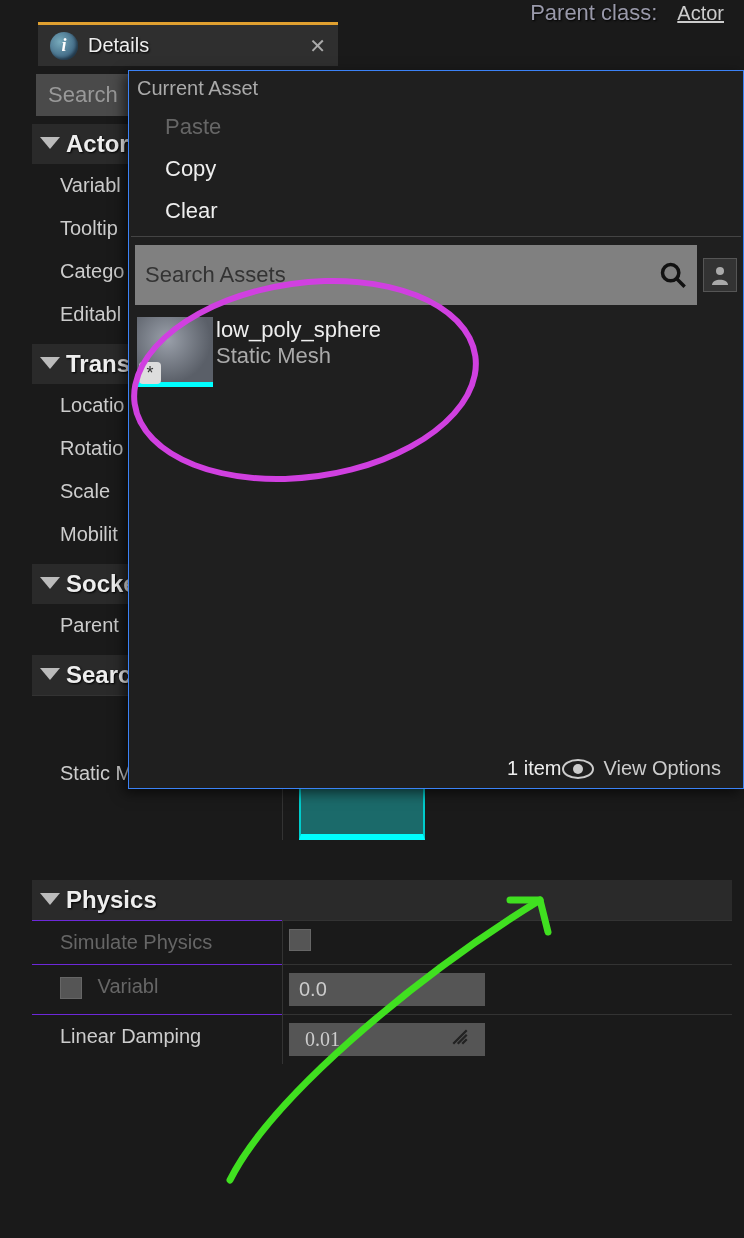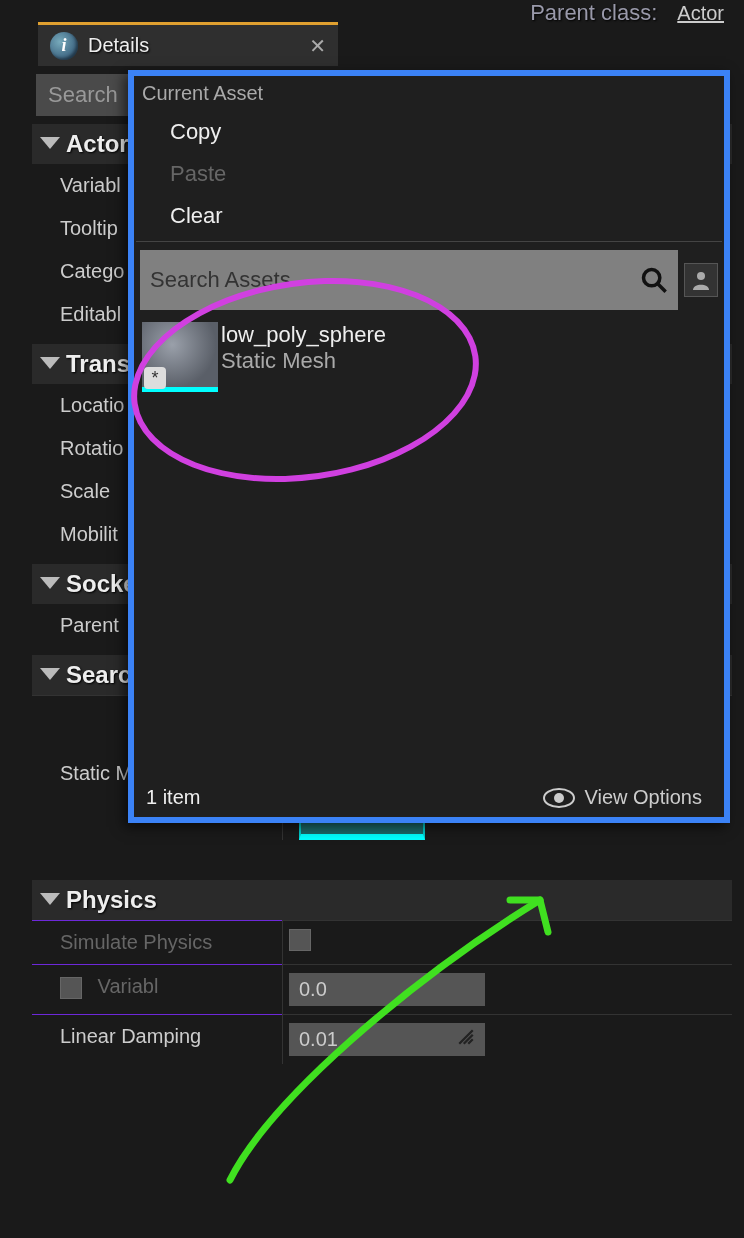--- a/index.html
+++ b/index.html
@@ -105,32 +105,33 @@
     display:grid; grid-template-columns: 250px 1fr; column-gap:0;
   }
   .phys-label { padding:10px 0 10px 28px; border-top:1px solid #6d28d9;}
   .phys-val { padding:8px 0; border-left:1px solid #333; border-top:1px solid #333; padding-left:6px;}
   .chk { width:22px;height:22px;background:#555;display:inline-block;border:1px solid #666;}
   .num-input {
     background:#555;color:#ccc;padding:5px 10px;width:196px;display:inline-block;font-size:20px;
     position:relative;
   }
   .resize-corner {
-    background:#555;width:196px;padding:5px 10px;display:flex;justify-content:space-between;
+    background:#555;width:196px;padding:5px 16px;display:flex;justify-content:space-between;
     color:#ccc;
+    font-family:Liberation Serif, serif;
   }
   .resize-corner svg{width:18px;height:18px;}
   .disabled-text{color:#666;}
 
   
   .popup {
     position:absolute;
-    top:70px; left:128px; right:14px;
+    top:70px; left:128px; right:0;
     background:#1f1f1f;
-    border:6px solid #3b82f6;
+    border:1px solid #3b82f6;
     box-shadow:-4px 4px 12px rgba(0,0,0,0.6);
     z-index:5;
   }
   .pop-header { color:#aaa; padding:6px 8px; font-size:20px;}
   .pop-item { padding:8px 8px 8px 36px; color:#eee; font-size:22px;}
   .pop-item.disabled { color:#666;}
   .pop-divider { height:1px; background:#444; margin:4px 2px;}
   .asset-search-row { display:flex; align-items:center; gap:6px; padding:4px 6px;}
   .asset-search {
     flex:1; background:#808080; padding:16px 10px; color:#333; font-size:22px;
@@ -152,22 +153,22 @@
     position:relative;
   }
   .asset-thumb::after{
     content:'*'; position:absolute; bottom:-2px; left:2px;
     width:22px;height:22px;background:#ddd;color:#333;border-radius:4px;
     display:flex;align-items:center;justify-content:center;font-size:18px;
   }
   .asset-text .name { color:#eee; font-size:22px;}
   .asset-text .type { color:#aaa; font-size:22px;}
   .pop-footer {
-    display:flex; justify-content:space-between; align-items:center;
-    padding:8px 12px; color:#eee;margin-top:24px;
+    display:flex; justify-content:flex-end; align-items:center;
+    padding:8px 12px; color:#eee;
   }
   .eye-icon { width:32px;height:20px;}
   .view-opts { display:flex; align-items:center; gap:10px; color:#ccc;}
   .view-opts .tri-d{border-top-color:#ccc;}
   .pop-body { min-height:440px;}
 
   
   .ellipse {
     position:absolute; top:280px; left:130px;
     width:350px; height:200px;
@@ -278,22 +279,22 @@
         <svg viewBox="0 0 16 16">
             <path d="M2 14 L14 2 M6 14 L14 6 M10 14 L14 10" stroke="#222" stroke-width="2"></path>
           </svg>
       </span>
     </div>
   </div>
 </div>
 
 <div class="popup">
   <div class="pop-header">Current Asset</div>
+  <div class="pop-item disabled">Paste</div>
   <div class="pop-item">Copy</div>
-  <div class="pop-item disabled">Paste</div>
   <div class="pop-item">Clear</div>
   <div class="pop-divider"></div>
   <div class="asset-search-row">
     <div class="asset-search">
       <span class="asset-search-text">Search Assets</span>
       <span class="mag">
         <svg viewBox="0 0 24 24">
             <circle cx="10" cy="10" r="7" stroke="#111" stroke-width="3" fill="none"></circle>
             <line x1="15" y1="15" x2="22" y2="22" stroke="#111" stroke-width="3"></line>
           </svg>

